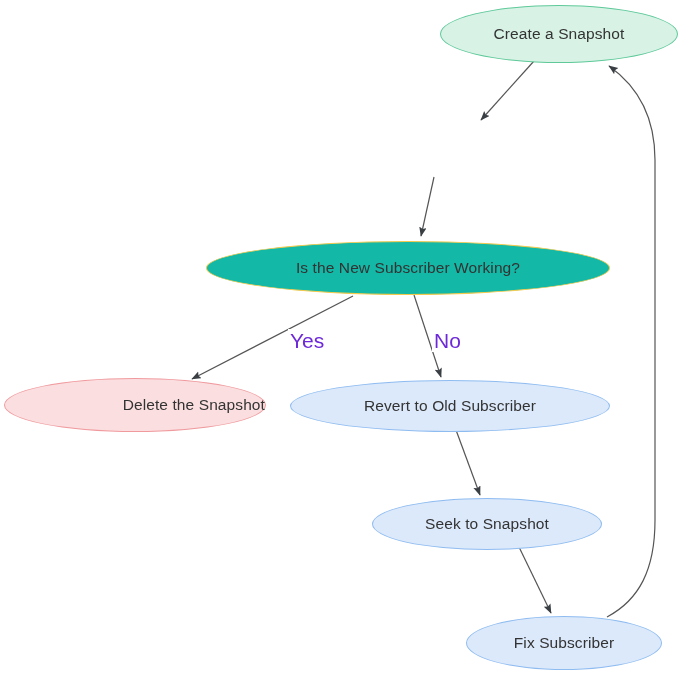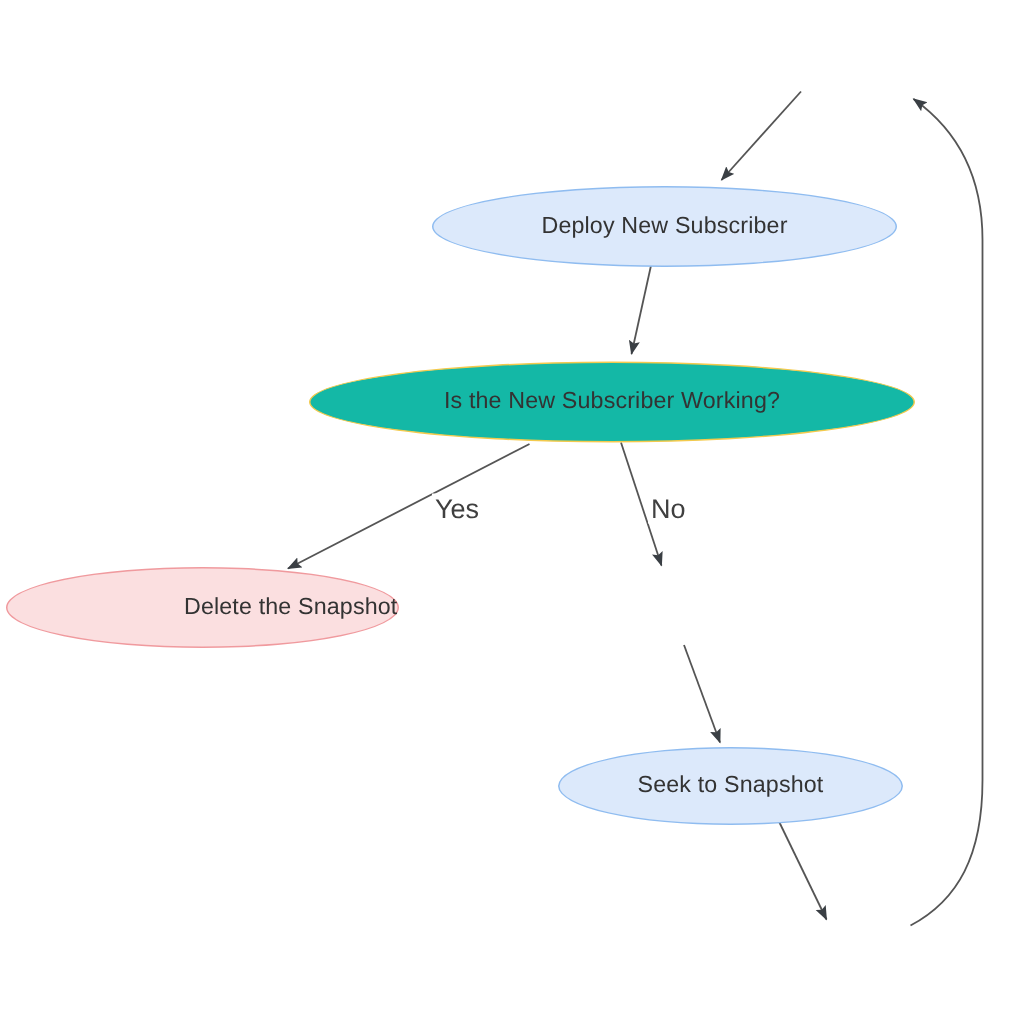--- a/index.html
+++ b/index.html
@@ -38,22 +38,22 @@
   }
   .node-label {
     font-size: 15.5px;
     color: #333333;
     line-height: 1;
     white-space: nowrap;
     letter-spacing: 0.1px;
   }
   .edge-label {
     position: absolute;
-    font-size: 18px;
-    color: #404040;
+    font-size: 21px;
+    color: #6d28d9;
     background: #ffffff;
     line-height: 1;
     white-space: nowrap;
     padding: 1px 2px;
   }
   .n-green { background: #d8f3e6; border-color: #5fc99a; }
   .n-blue  { background: #dce9fb; border-color: #8fbcf0; }
   .n-yellow{ background: #14b8a6; border-color: #f3ca4d; }
   .n-red   { background: #fbdfe0; border-color: #f09a9e; justify-content: flex-end; }
 </style>
@@ -77,36 +77,42 @@
 
     <path d="M 414 295 L 441 377" fill="none" stroke="#555555" stroke-width="1.2" marker-end="url(#arrowhead)"></path>
 
     <path d="M 456 430 L 480 495" fill="none" stroke="#555555" stroke-width="1.2" marker-end="url(#arrowhead)"></path>
 
     <path d="M 519 547 L 551 613" fill="none" stroke="#555555" stroke-width="1.2" marker-end="url(#arrowhead)"></path>
 
     <path d="M 607 617 C 639 600 655 570 655 520 L 655 160 C 655 120 640 88 609 66" fill="none" stroke="#555555" stroke-width="1.2" marker-end="url(#arrowhead)"></path>
   </svg>
 
+  <div class="node n-green" style="left:440px; top:5px; width:238px; height:58px;">
+    <span class="node-label">Create a Snapshot</span>
+  </div>
 
-  <div class="node n-blue" style="left:288px; top:124px; width:310px; height:54px;">
-    <span class="node-label">Deploy New Subscriber</span>
-  </div>
 
   <div class="node n-yellow" style="left:206px; top:241px; width:404px; height:54px;">
     <span class="node-label">Is the New Subscriber Working?</span>
   </div>
 
   <div class="node n-red" style="left:4px; top:378px; width:262px; height:54px;">
     <span class="node-label">Delete the Snapshot</span>
   </div>
 
+  <div class="node n-blue" style="left:290px; top:380px; width:320px; height:52px;">
+    <span class="node-label">Revert to Old Subscriber</span>
+  </div>
 
   <div class="node n-blue" style="left:372px; top:498px; width:230px; height:52px;text-align:center;">
     <span class="node-label">Seek to Snapshot</span>
   </div>
 
+  <div class="node n-blue" style="left:466px; top:616px; width:196px; height:54px;">
+    <span class="node-label">Fix Subscriber</span>
+  </div>
 
   <div class="edge-label" style="left:288px; top:329px;">Yes</div>
 
   <div class="edge-label" style="left:432px; top:329px;text-align:right;">No</div>
 
 </div>
 
 </body></html>

